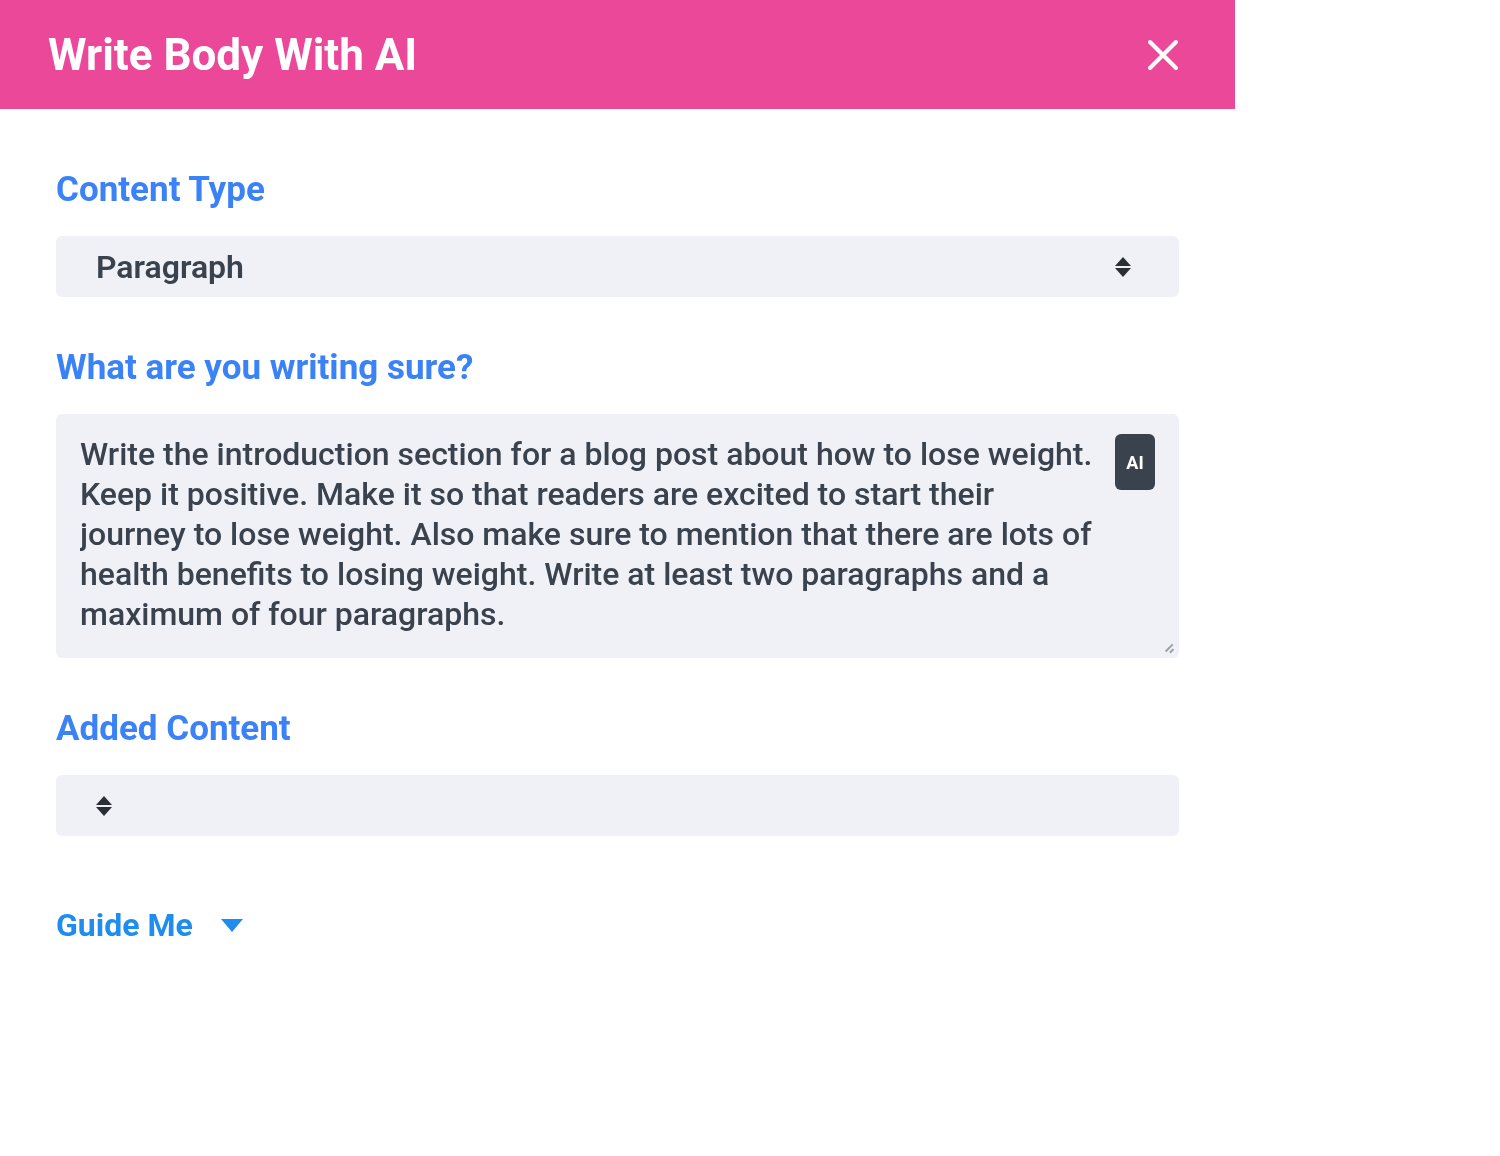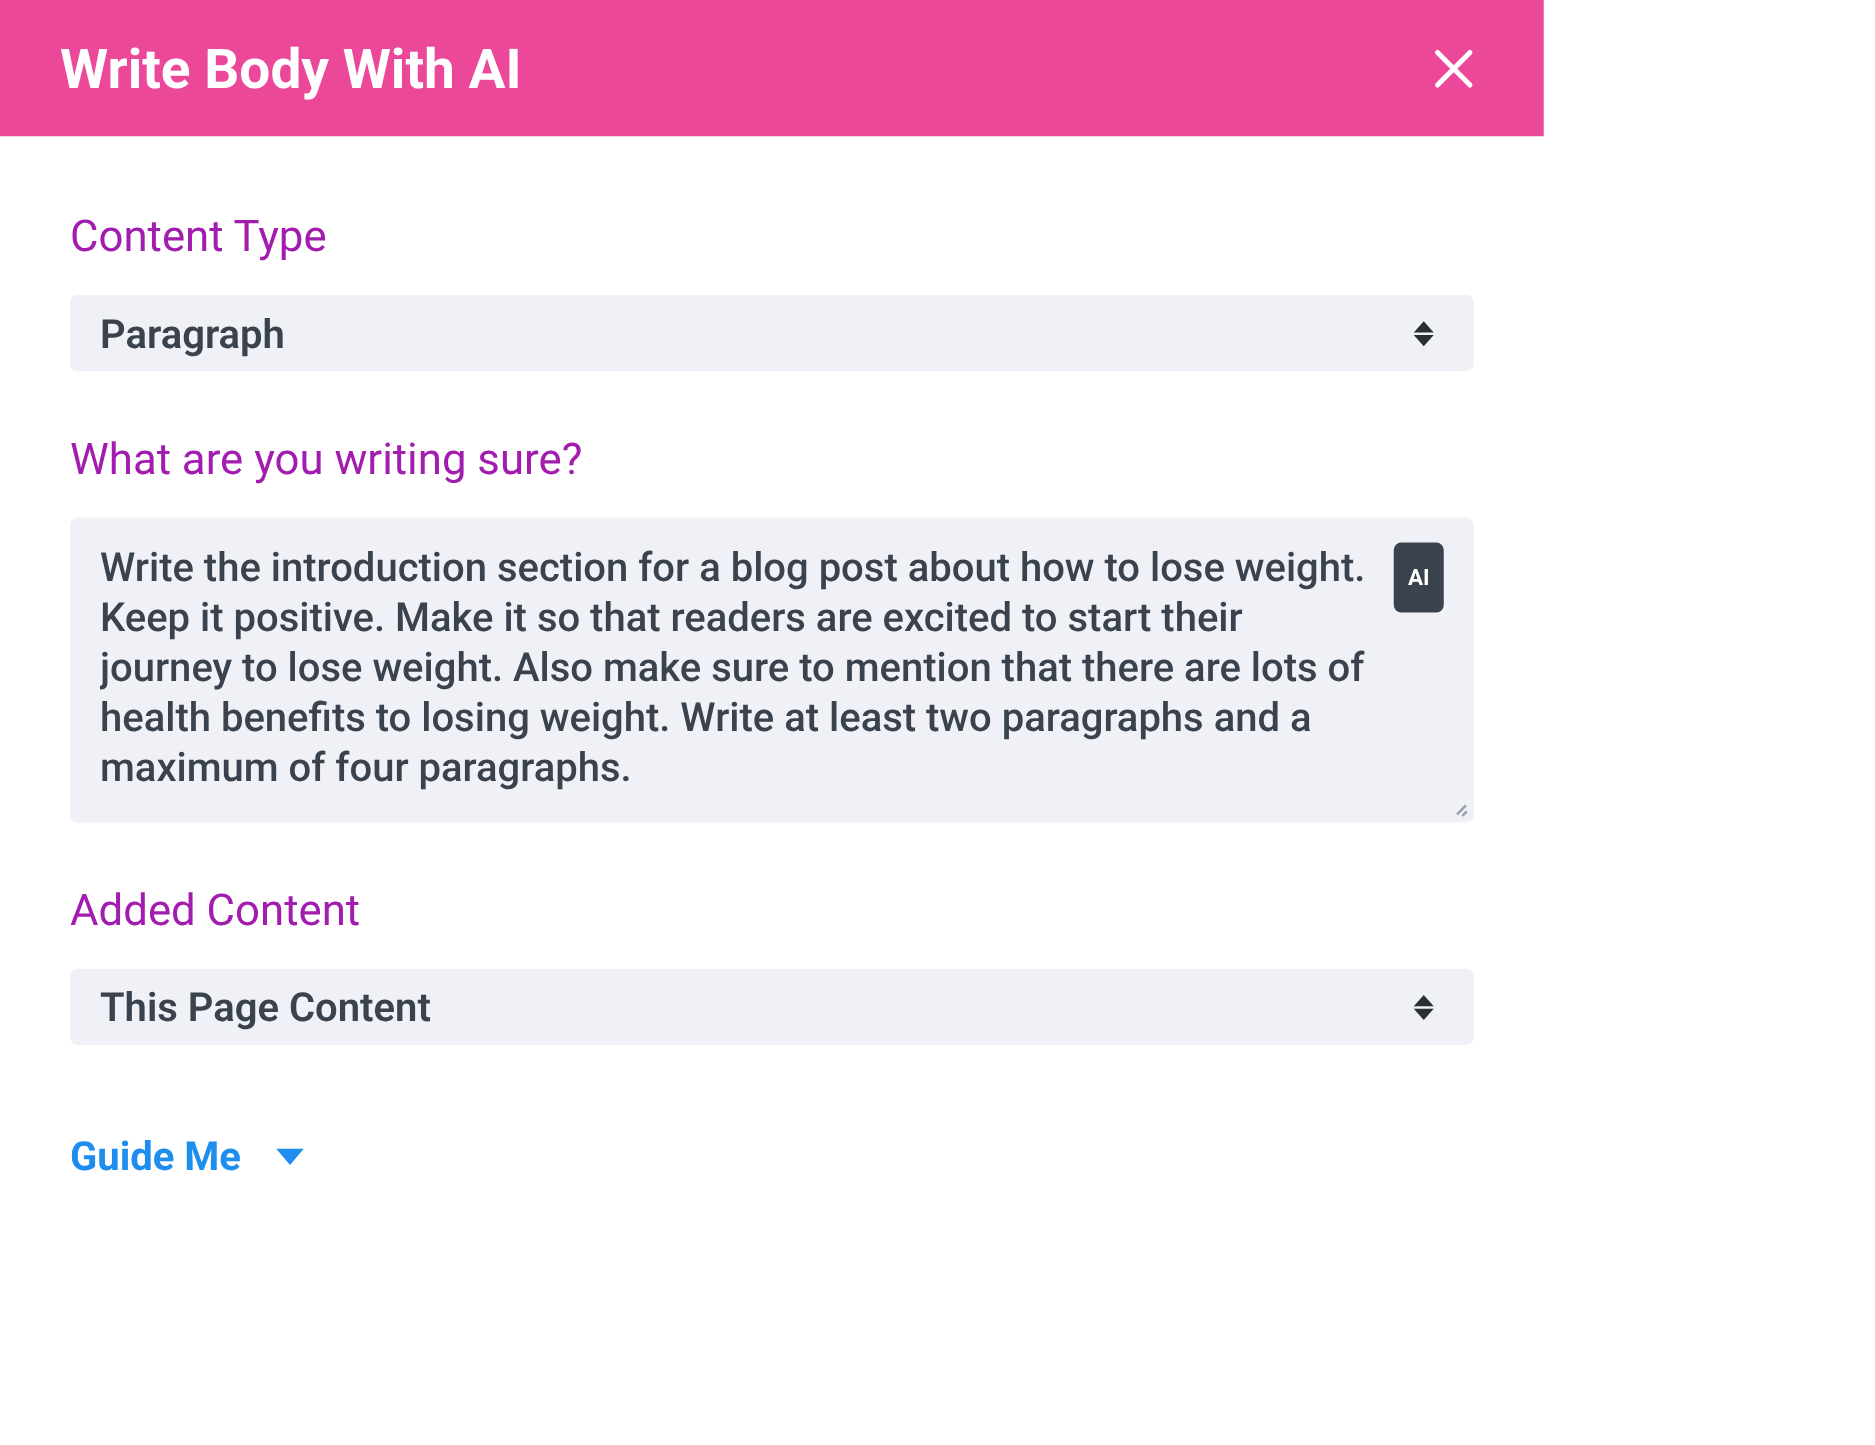--- a/index.html
+++ b/index.html
@@ -48,32 +48,32 @@
       stroke-linecap: round;
     }
     .modal-body {
       padding: 60px 56px 40px 56px;
     }
     .field-group {
       margin-bottom: 50px;
     }
     .field-label {
       font-size: 35px;
-      font-weight: 400;
-      color: #a21caf;
+      font-weight: 700;
+      color: #3b82f6;
       margin-bottom: 26px;
     }
     .select-field {
       position: relative;
       background: #eff1f7;
       border-radius: 6px;
       height: 61px;
       display: flex;
       align-items: center;
-      padding: 0 24px;
+      padding: 0 40px;
       cursor: pointer;
     }
     .select-value {
       font-size: 32px;
       font-weight: 600;
       color: #3a424d;
       flex: 1;
     }
     .select-arrows {
       display: flex;
@@ -211,21 +211,20 @@
       <div class="textarea-wrapper">
         <textarea class="textarea-field" style="">Write the introduction section for a blog post about how to lose weight. Keep it positive. Make it so that readers are excited to start their journey to lose weight. Also make sure to mention that there are lots of health benefits to losing weight. Write at least two paragraphs and a maximum of four paragraphs.</textarea>
         <div class="ai-badge">AI</div>
         <div class="resize-handle"></div>
       </div>
     </div>
 
     <div class="field-group">
       <div class="field-label">Added Content</div>
       <div class="select-field">
-        <div class="select-value">This Page Content</div>
         <div class="select-arrows">
           <div class="arrow-up"></div>
           <div class="arrow-down"></div>
         </div>
       </div>
     </div>
 
     <div class="guide-me">
       <span>Guide Me</span>
       <div class="guide-me-arrow"></div>

